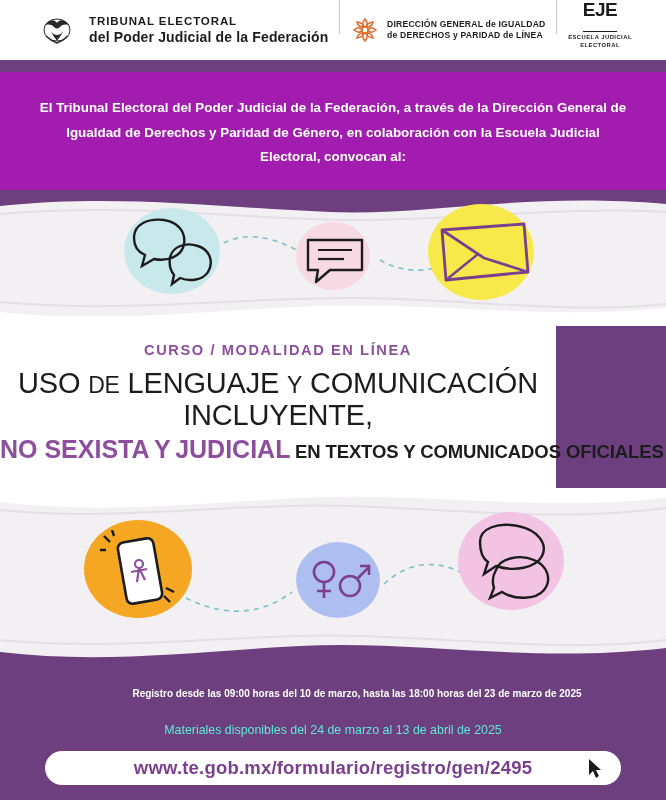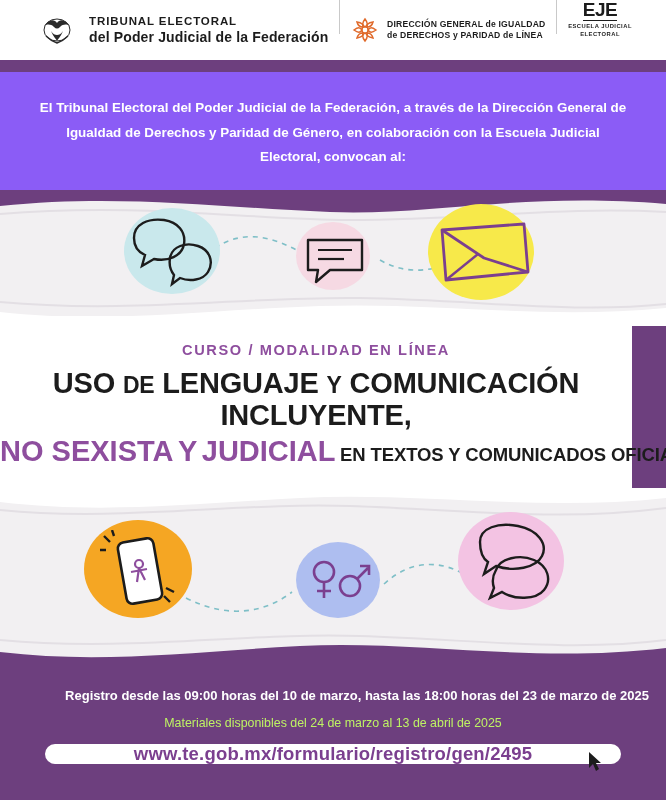--- a/index.html
+++ b/index.html
@@ -45,31 +45,31 @@
   }
   .dgidpg { display: flex; align-items: center; gap: 8px; }
   .flower { width: 28px; height: 28px; }
   .dgidpg-text { line-height: 1.25; text-align: left; }
   .dgidpg-text div {
     font-size: 8.6px; font-weight: bold; color: #1c1c1c; letter-spacing: .2px;
   }
   .eje { text-align: center; line-height: 1.05; }
   .eje-logo {
     font-size: 19px; font-weight: bold; color: #1c1c1c; letter-spacing: -0.5px;
-    border-bottom: 1.6px solid #1c1c1c; padding-bottom: 0; display: inline-block;
+    border-bottom: 1.6px solid #1c1c1c; padding-bottom: 11px; display: inline-block;
   }
   .eje-sub { font-size: 5.8px; font-weight: bold; color: #1c1c1c; letter-spacing: .5px; margin-top: 2px; }
 
   
   .intro {
     position: absolute;
     top: 72px; left: 0;
     width: 666px;
     height: 122px;
-    background: #8b5cf6;
+    background: #a21caf;
     display: flex;
     align-items: center;
     justify-content: flex-start;
     padding: 0 35px;
   }
   .intro p {
     color: #ffffff;
     font-size: 13.4px;
     font-weight: bold;
     text-align: center;
@@ -90,68 +90,68 @@
   }
   .blob {
     position: absolute;
     border-radius: 50%;
   }
 
   
   .title-band {
     position: absolute;
     top: 316px; left: 0;
-    width: 632px; height: 172px;
+    width: 556px; height: 172px;
     background: #ffffff;
     text-align: center;
     padding-top: 26px;
   }
   .kicker {
     font-size: 14.6px; font-weight: bold; color: #8e4e9e;
     letter-spacing: 1.6px;
   }
   .kicker .sep { color: #8e4e9e; }
   .t1 {
     margin-top: 9px;
-    font-size: 29px; font-weight: bold; color: #1c1c1c;
+    font-size: 29px; font-weight: normal; color: #1c1c1c;
     letter-spacing: -0.2px;
     line-height: 1.12;
   }
   .t1 .small { font-size: 23px; }
   .t2 {
     margin-top: 4px;
     line-height: 1.1;
     white-space: nowrap;
   }
-  .t2 .pink { color: #8e4e9e; font-weight: bold; font-size: 29px; }
+  .t2 .pink { color: #8e4e9e; font-weight: bold; font-size: 25px; }
   .t2 .tail { color: #1c1c1c; font-weight: bold; font-size: 18.5px; letter-spacing: -0.1px; }
 
   
   .band-icons2 {
     position: absolute;
     top: 488px; left: 0;
     width: 666px; height: 182px;
     background: #f2f0f2;
     overflow: hidden;
   }
 
   
   .footer {
     position: absolute;
     top: 670px; left: 0;
     width: 666px; height: 130px;
     background: #6d3f7e;
     text-align: center;
     padding-top: 18px;
   }
-  .f1 { color: #ffffff; font-size: 13px; font-weight: bold; margin-left: 48px; }
-  .f2 { color: #bef264; font-size: 12.4px; margin-top: 13px; }
+  .f1 { color: #ffffff; font-size: 10px; font-weight: bold; margin-left: 48px; }
+  .f2 { color: #5eead4; font-size: 12.4px; margin-top: 24px; }
   .url-pill {
     margin: 14px auto 0;
-    width: 576px; height: 20px;
+    width: 576px; height: 34px;
     background: #ffffff;
     border-radius: 17px;
     display: flex; align-items: center; justify-content: center;
     position: relative;
   }
   .url-pill span {
     color: #7b3f8f; font-size: 18.5px; font-weight: bold; letter-spacing: .2px;
   }
   .cursor-ico {
     position: absolute; right: 14px; top: 4px;

